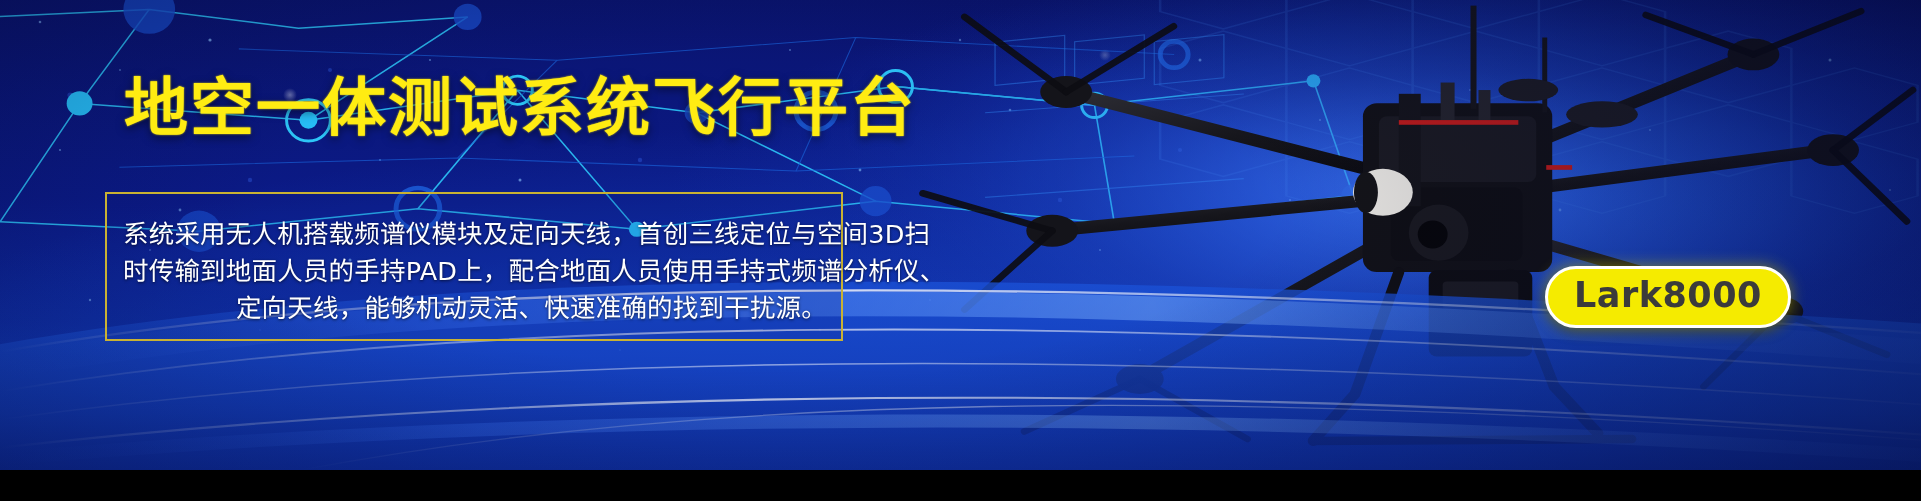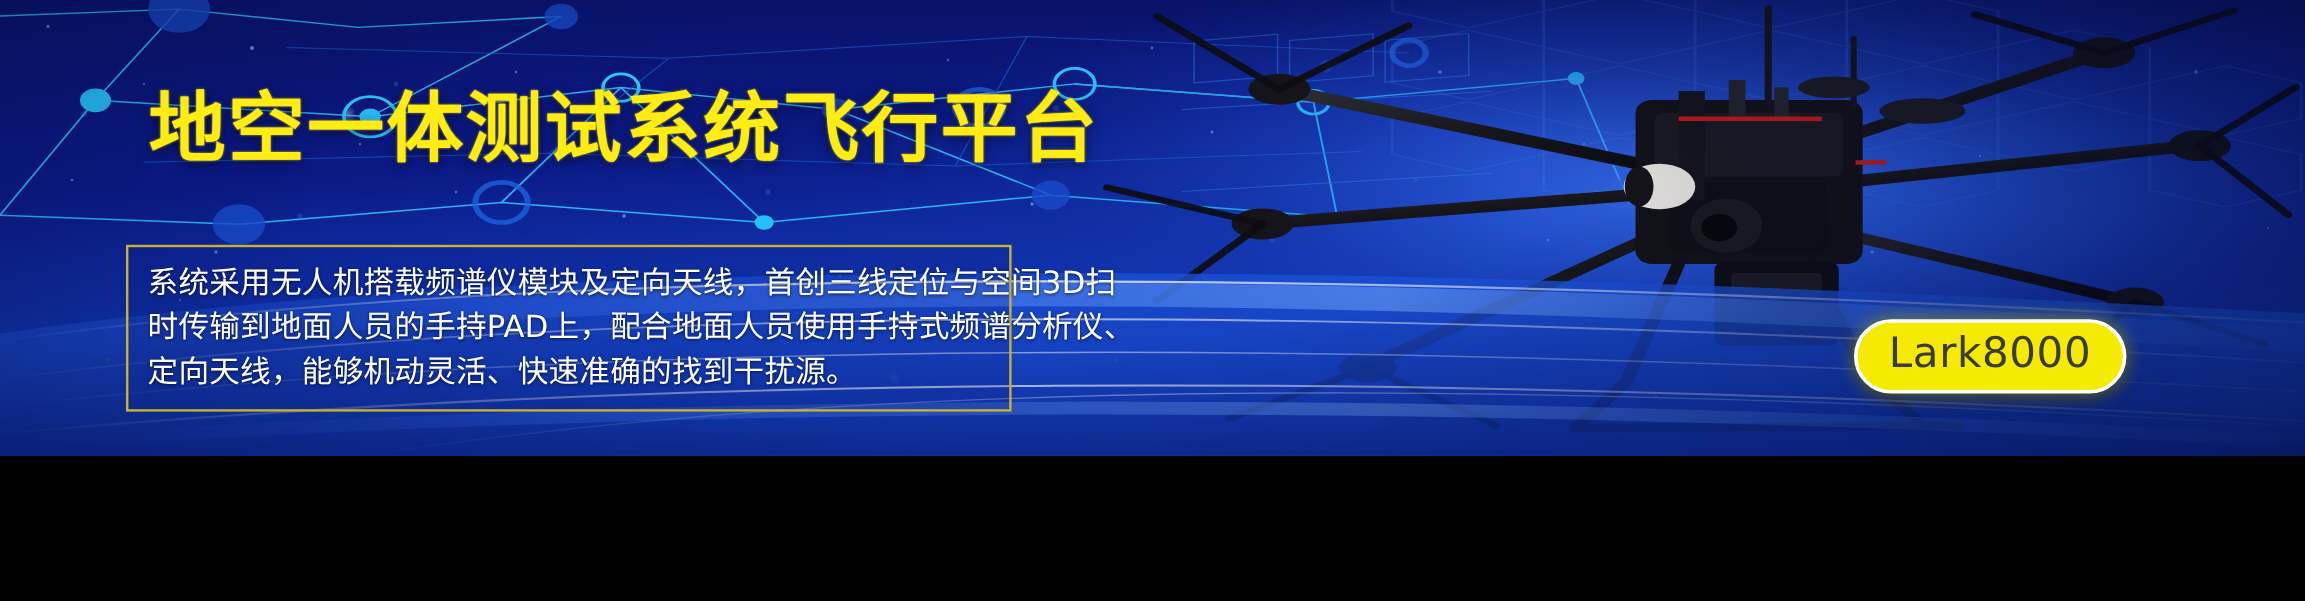--- a/index.html
+++ b/index.html
@@ -3,24 +3,25 @@
 <meta charset="utf-8">
 <title>Lark8000 Banner</title>
 <style>
   html,body{margin:0;padding:0;background:#000;}
   body{
     font-family:"Liberation Sans","DejaVu Sans",sans-serif;
   }
   #banner{
     position:relative;
     width:1921px;
-    height:380px;
+    height:470px;
     overflow:hidden;
     background:#be185d;
     user-select:none;
+    text-align:right;
   }
   
   .bg-base{
     position:absolute; inset:0;
     background:
       radial-gradient(ellipse 60% 70% at 78% 42%, #1c4fd8 0%, rgba(18,48,170,0.65) 38%, rgba(8,22,92,0) 72%),
       radial-gradient(ellipse 90% 120% at 50% 115%, #1e56e0 0%, rgba(20,70,200,0.55) 40%, rgba(6,16,80,0) 75%),
       linear-gradient(180deg,#0a1470 0%,#0b1a86 42%,#0e2aa0 68%,#123ec0 88%,#0d2a9a 100%);
   }
   .bg-vignette{
@@ -50,45 +51,45 @@
     letter-spacing:2px;
     font-weight:700;
     color:#ffec12;
     white-space:nowrap;
     text-shadow:0 0 2px rgba(255,236,18,.85), 0 3px 10px rgba(0,0,0,.55);
     font-family:"DejaVu Sans","Liberation Sans",sans-serif;
   }
 
   .descbox{
     position:absolute;
-    left:105px; top:204px;
+    left:105px; top:192px;
     width:738px;
     box-sizing:border-box;
     border:2px solid #c9b233;
-    padding:12px 14px 12px 16px;
+    padding:22px 14px 12px 16px;
     background:rgba(10,24,120,0.16);
   }
   .descbox p{
     margin:0;
     color:#ffffff;
     font-size:25.5px;
     line-height:37px;
     letter-spacing:.2px;
     white-space:nowrap;
     font-family:"DejaVu Sans","Liberation Sans",sans-serif;
     text-shadow:0 1px 3px rgba(0,0,0,.65);
   }
 
   .badge{
     position:absolute;
     left:1545px; top:266px;
     background:#f5eb00;
     color:#3b3b3b;
     font-size:35px;
-    font-weight:400;
+    font-weight:700;
     line-height:1;
     padding:9px 26px 12px 26px;
     border-radius:999px;
     border:3px solid #ffffff;
     box-shadow:0 0 16px rgba(255,245,0,.45), 0 4px 12px rgba(0,0,0,.5);
     font-family:"DejaVu Sans","Liberation Sans",sans-serif;
     letter-spacing:.5px;
   }
 </style>
 </head>

